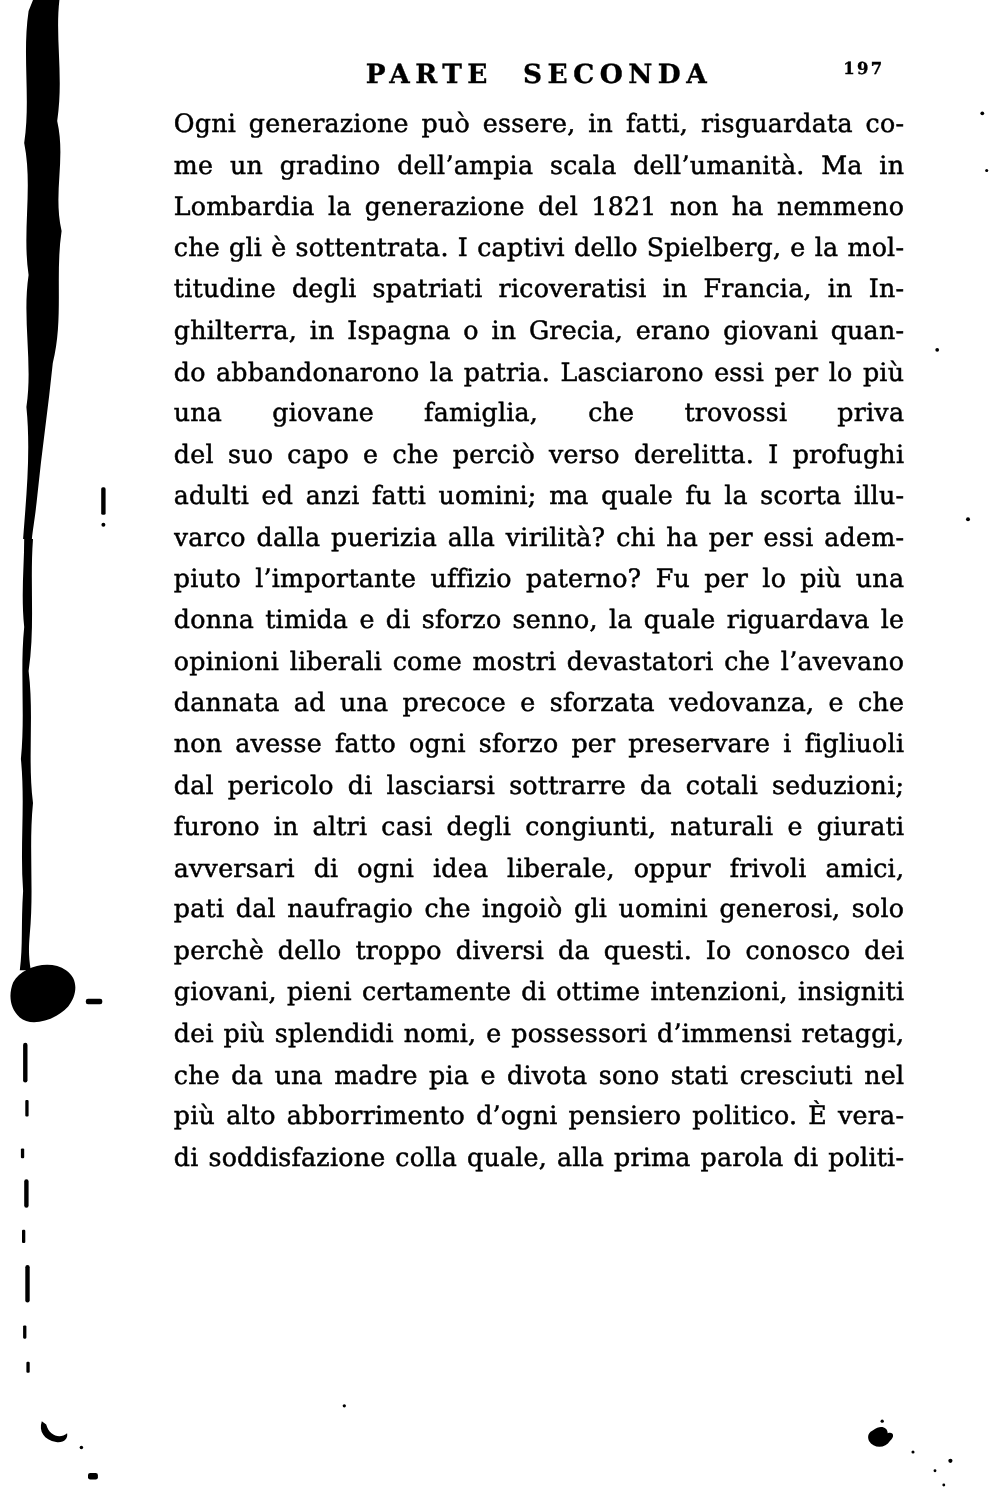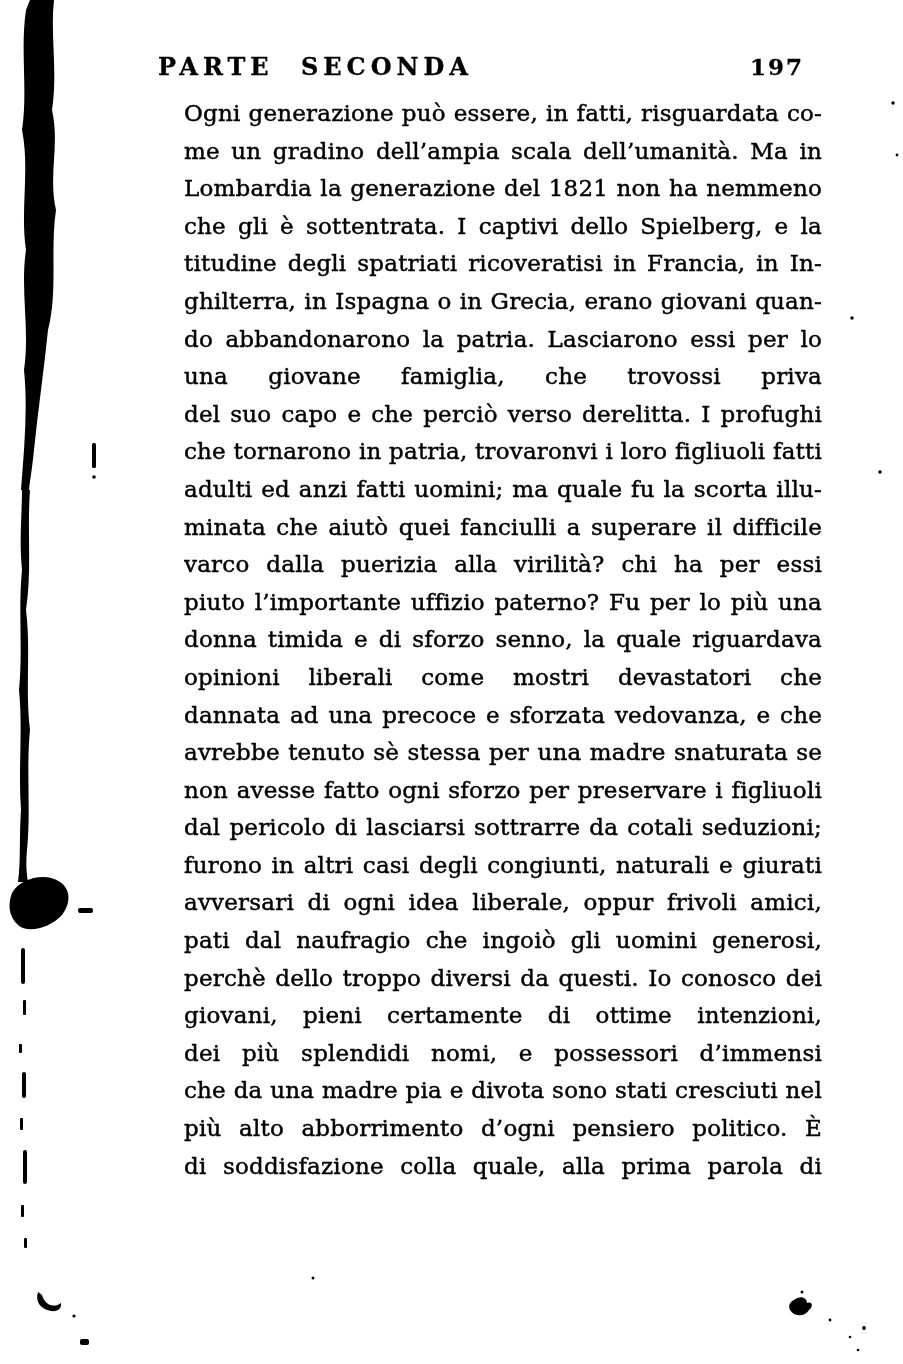--- a/index.html
+++ b/index.html
@@ -11,47 +11,47 @@
     color:#000;
     font-family:"DejaVu Serif", serif;
     overflow:hidden;
   }
   .artifacts {
     position:absolute; left:0; top:0; width:903px; height:1364px;
     pointer-events:none;
   }
   .header {
     position:absolute; left:158px; top:52px; width:664px;
+    text-align:center;
   }
   .title {
     font-weight:bold;
     font-size:24px;
     letter-spacing:5px;
     word-spacing:14px;
     -webkit-text-stroke:0.3px #000;
   }
   .pagenum {
     position:absolute; right:18px; top:1px;
     font-weight:bold;
-    font-size:23px;
+    font-size:15px;
     letter-spacing:2px;
     -webkit-text-stroke:0.3px #000;
   }
   .text {
     position:absolute; left:158px; top:95px; width:664px;
     font-size:23px;
     letter-spacing:0.2px;
   }
   .line {
     height:37.6px;
     line-height:37.6px;
     text-align:justify;
     text-align-last:justify;
     overflow:hidden;
-    margin-left:26px;
     -webkit-text-stroke:0.45px #000;
   }
 </style>
 </head>
 <body>
 
 <div class="page">
 
   <svg class="artifacts" viewBox="0 0 903 1364" aria-hidden="true">
     <g fill="#000">
@@ -104,29 +104,26 @@
   <div class="text" id="text-block">
       <div class="line">Ogni generazione può essere, in fatti, risguardata co-</div>
       <div class="line">me un gradino dell’ampia scala dell’umanità. Ma in</div>
       <div class="line">Lombardia la generazione del 1821 non ha nemmeno</div>
       <div class="line">che gli è sottentrata. I captivi dello Spielberg, e la mol-</div>
       <div class="line">titudine degli spatriati ricoveratisi in Francia, in In-</div>
       <div class="line">ghilterra, in Ispagna o in Grecia, erano giovani quan-</div>
       <div class="line">do abbandonarono la patria. Lasciarono essi per lo più</div>
       <div class="line">una giovane famiglia, che trovossi priva repentinamente</div>
       <div class="line">del suo capo e che perciò verso derelitta. I profughi</div>
-      <div class="line">che tornarono in patria, trovaronvi i loro figliuoli fatti</div>
       <div class="line">adulti ed anzi fatti uomini; ma quale fu la scorta illu-</div>
-      <div class="line">minata che aiutò quei fanciulli a superare il difficile</div>
       <div class="line">varco dalla puerizia alla virilità? chi ha per essi adem-</div>
       <div class="line">piuto l’importante uffizio paterno? Fu per lo più una</div>
       <div class="line">donna timida e di sforzo senno, la quale riguardava le</div>
       <div class="line">opinioni liberali come mostri devastatori che l’avevano</div>
       <div class="line">dannata ad una precoce e sforzata vedovanza, e che</div>
-      <div class="line">avrebbe tenuto sè stessa per una madre snaturata se</div>
       <div class="line">non avesse fatto ogni sforzo per preservare i figliuoli</div>
       <div class="line">dal pericolo di lasciarsi sottrarre da cotali seduzioni;</div>
       <div class="line">furono in altri casi degli congiunti, naturali e giurati</div>
       <div class="line">avversari di ogni idea liberale, oppur frivoli amici, scam-</div>
       <div class="line">pati dal naufragio che ingoiò gli uomini generosi, solo</div>
       <div class="line">perchè dello troppo diversi da questi. Io conosco dei</div>
       <div class="line">giovani, pieni certamente di ottime intenzioni, insigniti</div>
       <div class="line">dei più splendidi nomi, e possessori d’immensi retaggi,</div>
       <div class="line">che da una madre pia e divota sono stati cresciuti nel</div>
       <div class="line">più alto abborrimento d’ogni pensiero politico. È vera-</div>

